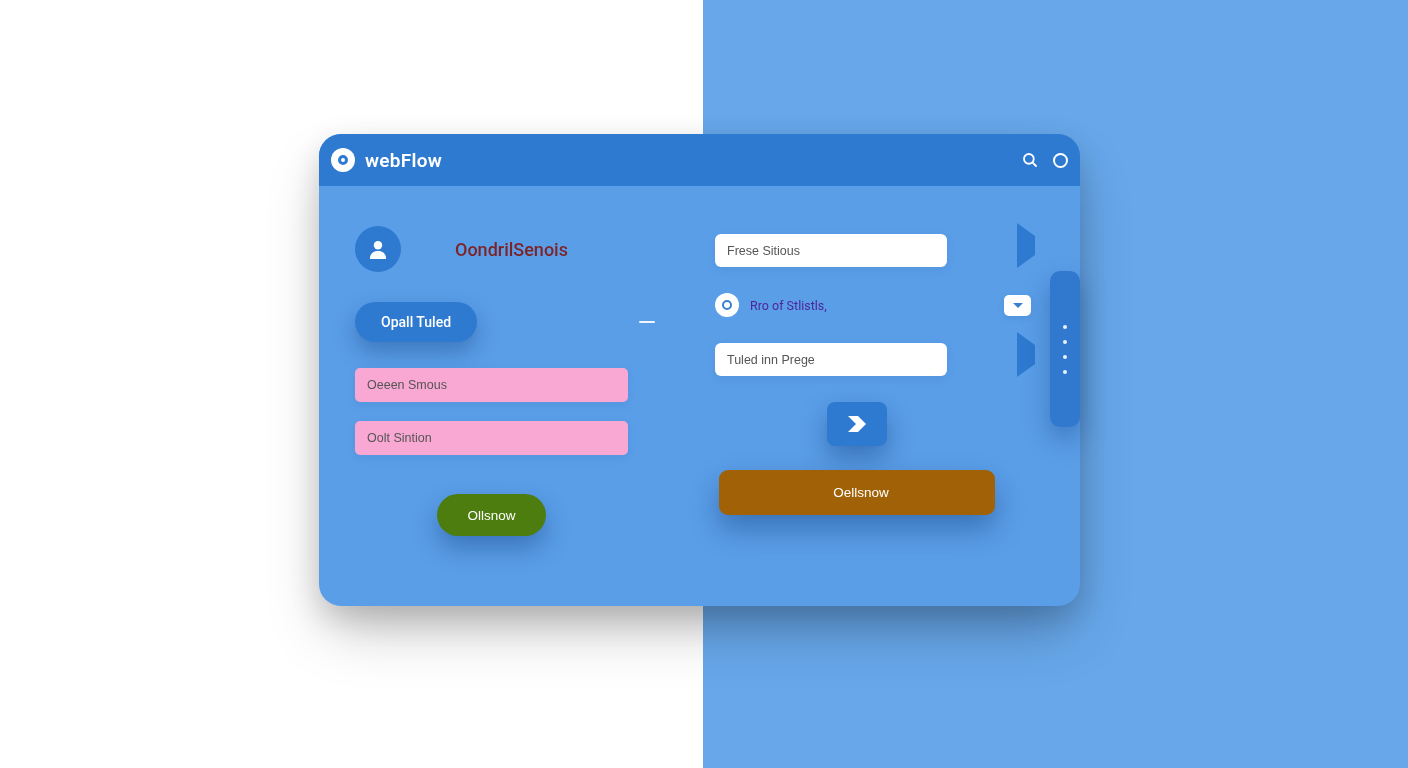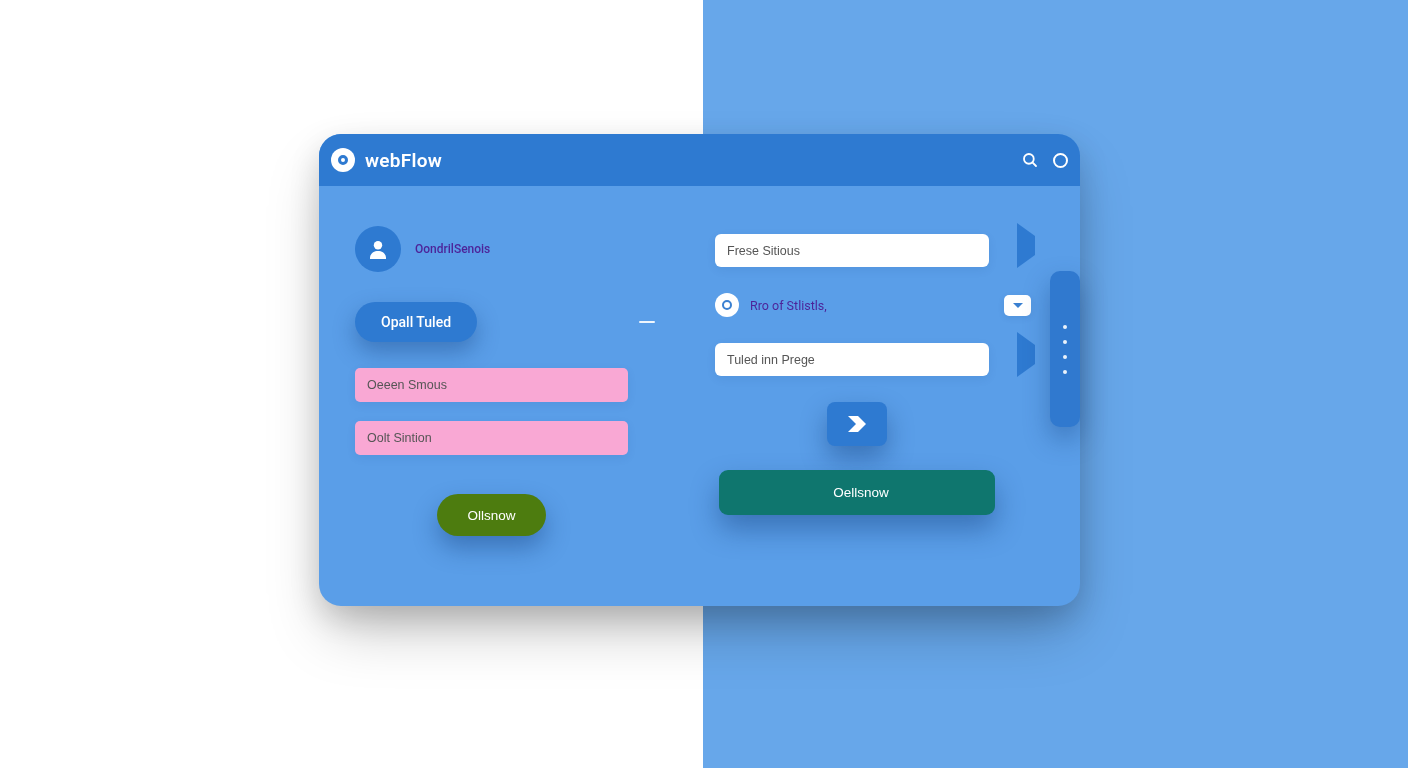--- a/index.html
+++ b/index.html
@@ -61,21 +61,21 @@
 
   
   .left-col { position: absolute; left: 36px; top: 40px; width: 320px; }
 
   .avatar-row { display: flex; align-items: center; gap: 14px; margin-bottom: 30px; }
   .avatar {
     width: 46px; height: 46px; border-radius: 50%;
     background: #2e7ad1; display: flex; align-items: center; justify-content: center;
   }
   .avatar svg { display: block; }
-  .avatar-label { color: #4c1d95; font-size: 12px; font-weight: 500; opacity: 0.95; }
+  .avatar-label { color: #7f1d1d; font-size: 18px; font-weight: 500; opacity: 0.95; margin-left: 40px; }
 
   .chip-row { display: flex; align-items: center; gap: 18px; margin-bottom: 26px; }
   .chip {
     background: #2e7ad1; color: #ffffff;
     border-radius: 22px; padding: 12px 26px;
     font-size: 14px; font-weight: 500;
     box-shadow: 0 10px 22px rgba(10,50,110,0.35);
     cursor: pointer;
   }
   .dash {
@@ -100,21 +100,21 @@
     box-shadow: 0 12px 24px rgba(10,50,110,0.38);
     cursor: pointer;
     margin-left: 82px;
     display: flex; align-items: center; justify-content: center;
   }
 
   
   .right-col { position: absolute; left: 396px; top: 48px; width: 320px; }
 
   .right-input {
-    width: 274px; height: 33px;
+    width: 232px; height: 33px;
     background: #ffffff; border: none; border-radius: 6px;
     padding: 0 12px; font-size: 12.5px; color: #555;
     outline: none;
     box-shadow: 0 3px 10px rgba(10,50,110,0.08);
   }
 
   .right-row-1 { position: relative; margin-bottom: 26px; }
   .play-1 {
     position: absolute; left: 302px; top: 2px; cursor: pointer;
   }
@@ -161,21 +161,21 @@
     display: flex; align-items: center; justify-content: center;
     margin: 0 auto 24px auto;
     margin-left: 112px;
     box-shadow: 0 12px 26px rgba(10,50,110,0.4);
     cursor: pointer;
   }
   .arrow-poly { display: block; }
 
   .btn-primary-wide {
     width: 276px; height: 45px;
-    background: #0f766e; color: #ffffff;
+    background: #a16207; color: #ffffff;
     border: none; border-radius: 9px;
     font-size: 13.5px; font-weight: 500;
     box-shadow: 0 14px 28px rgba(10,50,110,0.4);
     cursor: pointer;
     margin-left: 4px;
     display: flex; align-items: center; justify-content: center; padding-left: 8px;
   }
 
   
   .side-rail {

